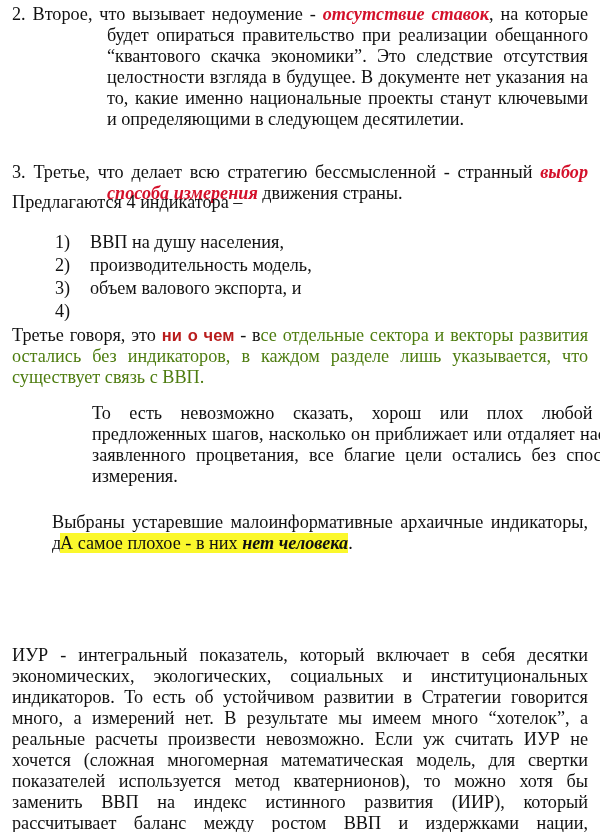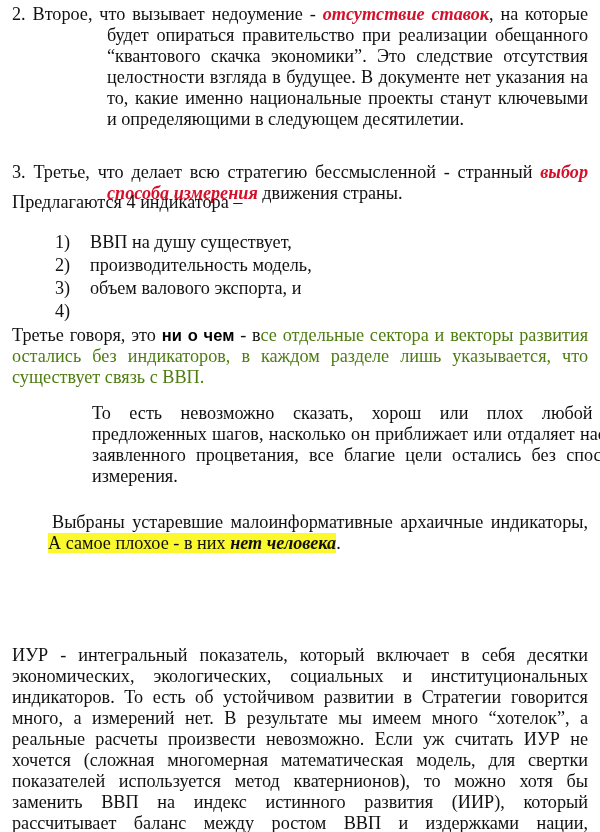--- a/index.html
+++ b/index.html
@@ -11,21 +11,21 @@
   .page { position: absolute; left: 0; top: 0; width: 600px; height: 832px; }
   p { margin: 0; }
   .just { text-align: justify; text-align-last: left; }
   .lh { line-height: 21px; }
   .item-body {
     position: absolute; left: 12px; width: 576px;
   }
   .hang { text-indent: -95px; padding-left: 95px; box-sizing: border-box; }
 
   .accent-red { color: #d4102a; font-style: italic; font-weight: bold; }
-  .bold-red { color: #000000; font-weight: bold; font-family: "Liberation Sans", sans-serif; font-size: 16.5px; }
+  .bold-red { color: #b91c1c; font-weight: bold; font-family: "Liberation Sans", sans-serif; font-size: 16.5px; }
   .magenta { color: #4d7c0f; }
   .red { color: #d4102a; }
   .hl { background: #fbf82c; }
   .bi { font-weight: bold; font-style: italic; }
 
   .list { position: absolute; left: 55px; width: 520px; }
   .list-row { display: flex; line-height: 23px; }
   .list-num { width: 35px; }
 
   .block { position: absolute; }
@@ -41,21 +41,21 @@
 
   <p class="item-body just lh hang" style="top:154px;margin-top:8px;">
     <span class="num-label">3.</span>&nbsp;<span class="num-label">Третье</span><span>, что делает всю стратегию бессмысленной - странный </span><span class="accent-red">выбор способа измерения</span><span> движения страны.</span>
   </p>
 
   <p class="block lh" style="left:12px; top:192px;">Предлагаются 4 индикатора –</p>
 
   <div class="list" style="top:231px;">
     <div class="list-row">
       <span class="list-num">1)</span>
-      <span>ВВП на душу существует,</span>
+      <span>ВВП на душу населения,</span>
     </div>
     <div class="list-row">
       <span class="list-num">2)</span>
       <span>производительность модель,</span>
     </div>
     <div class="list-row">
       <span class="list-num">3)</span>
       <span>объем валового экспорта, и</span>
     </div>
     <div class="list-row">
@@ -64,20 +64,20 @@
   </div>
 
   <p class="block just lh" style="left:12px; top:325px; width:576px;">
     <span>Третье говоря, это </span><span class="bold-red">ни о чем</span><span> - в</span><span class="magenta">се отдельные сектора и векторы развития остались без индикаторов, в каждом разделе лишь указывается, что существует связь с ВВП.</span>
   </p>
 
   <p class="block just lh" style="left:56px; top:403px; width:536px;margin-left:36px;">То есть невозможно сказать, хорош или плох любой из предложенных шагов, насколько он приближает или отдаляет нас от заявленного процветания, все благие цели остались без способа измерения.</p>
 
   <p class="block just lh" style="left:52px; top:480px; width:536px;margin-top:32px;">Выбраны устаревшие малоинформативные архаичные индикаторы, давно раскритикованные в мире.</p>
 
-  <p class="block lh" style="left:12px; top:533px;padding-left:36px;">
+  <p class="block lh" style="left:24px; top:533px;padding-left:36px;">
     <span class="hl"><span>А самое плохое - в них </span><span class="bi">нет человека</span></span><span>.</span>
   </p>
 
 
   <p class="block just lh" style="left:12px; top:645px; width:576px;">ИУР - интегральный показатель, который включает в себя десятки экономических, экологических, социальных и институциональных индикаторов. То есть об устойчивом развитии в Стратегии говорится много, а измерений нет. В результате мы имеем много “хотелок”, а реальные расчеты произвести невозможно. Если уж считать ИУР не хочется (сложная многомерная математическая модель, для свертки показателей используется метод кватернионов), то можно хотя бы заменить ВВП на индекс истинного развития (ИИР), который рассчитывает баланс между ростом ВВП и издержками нации, связанными с этим ростом, включая будущие поколения.</p>
 
 </div>
 
 </body></html>

